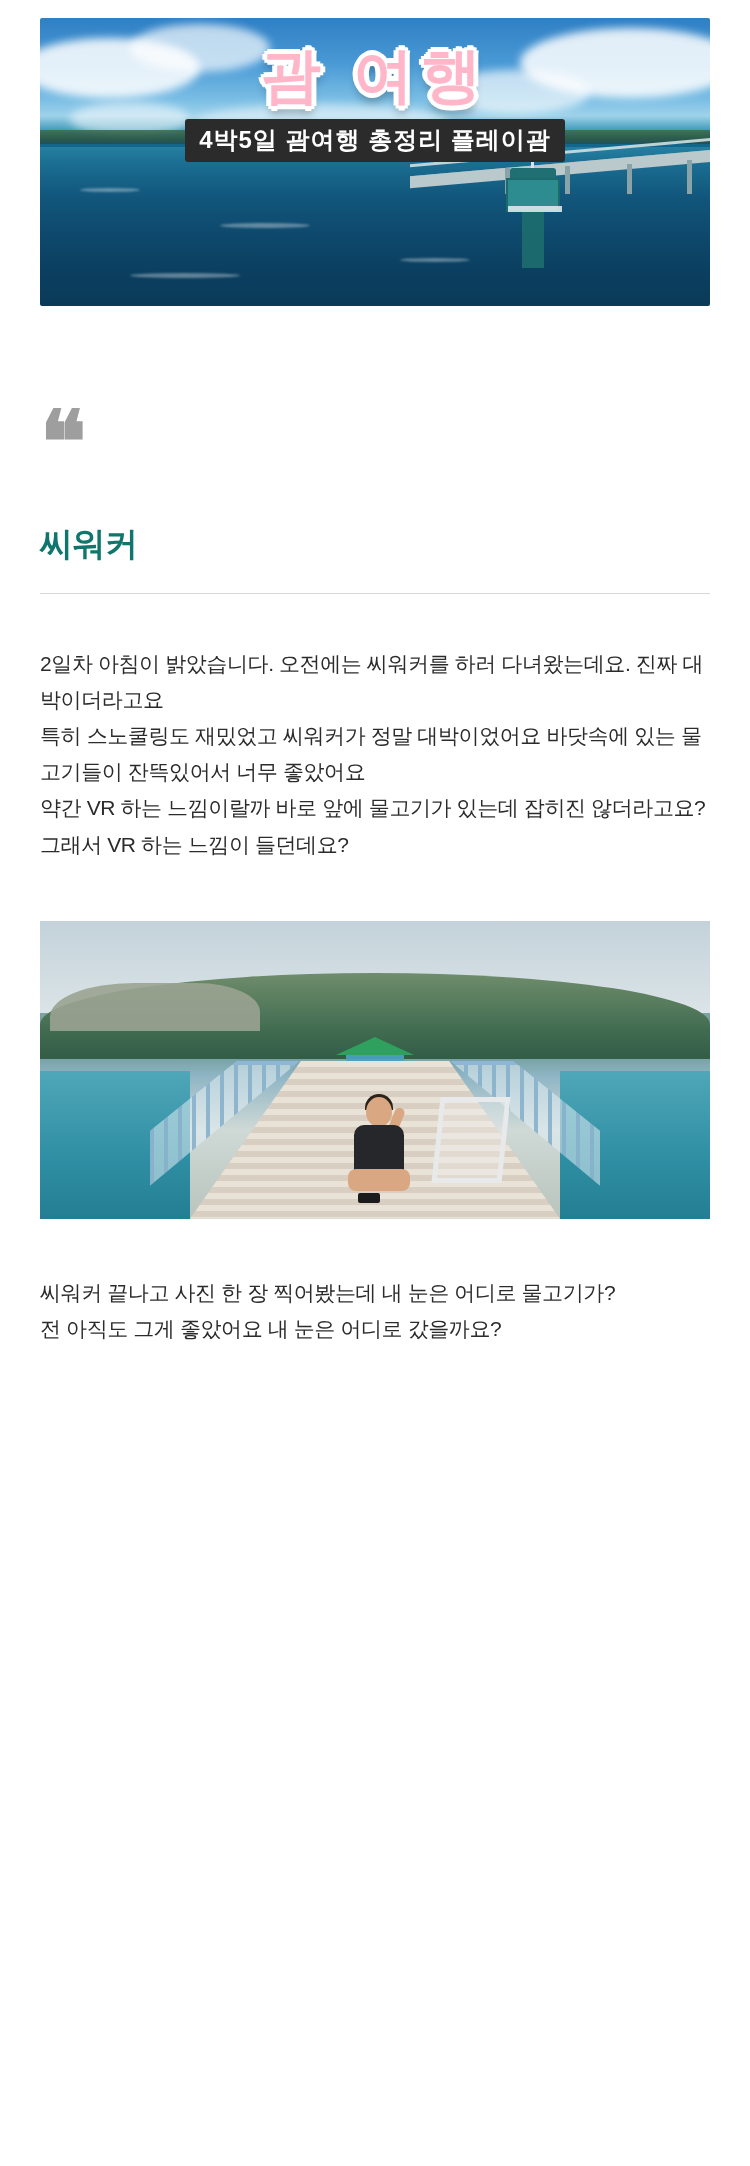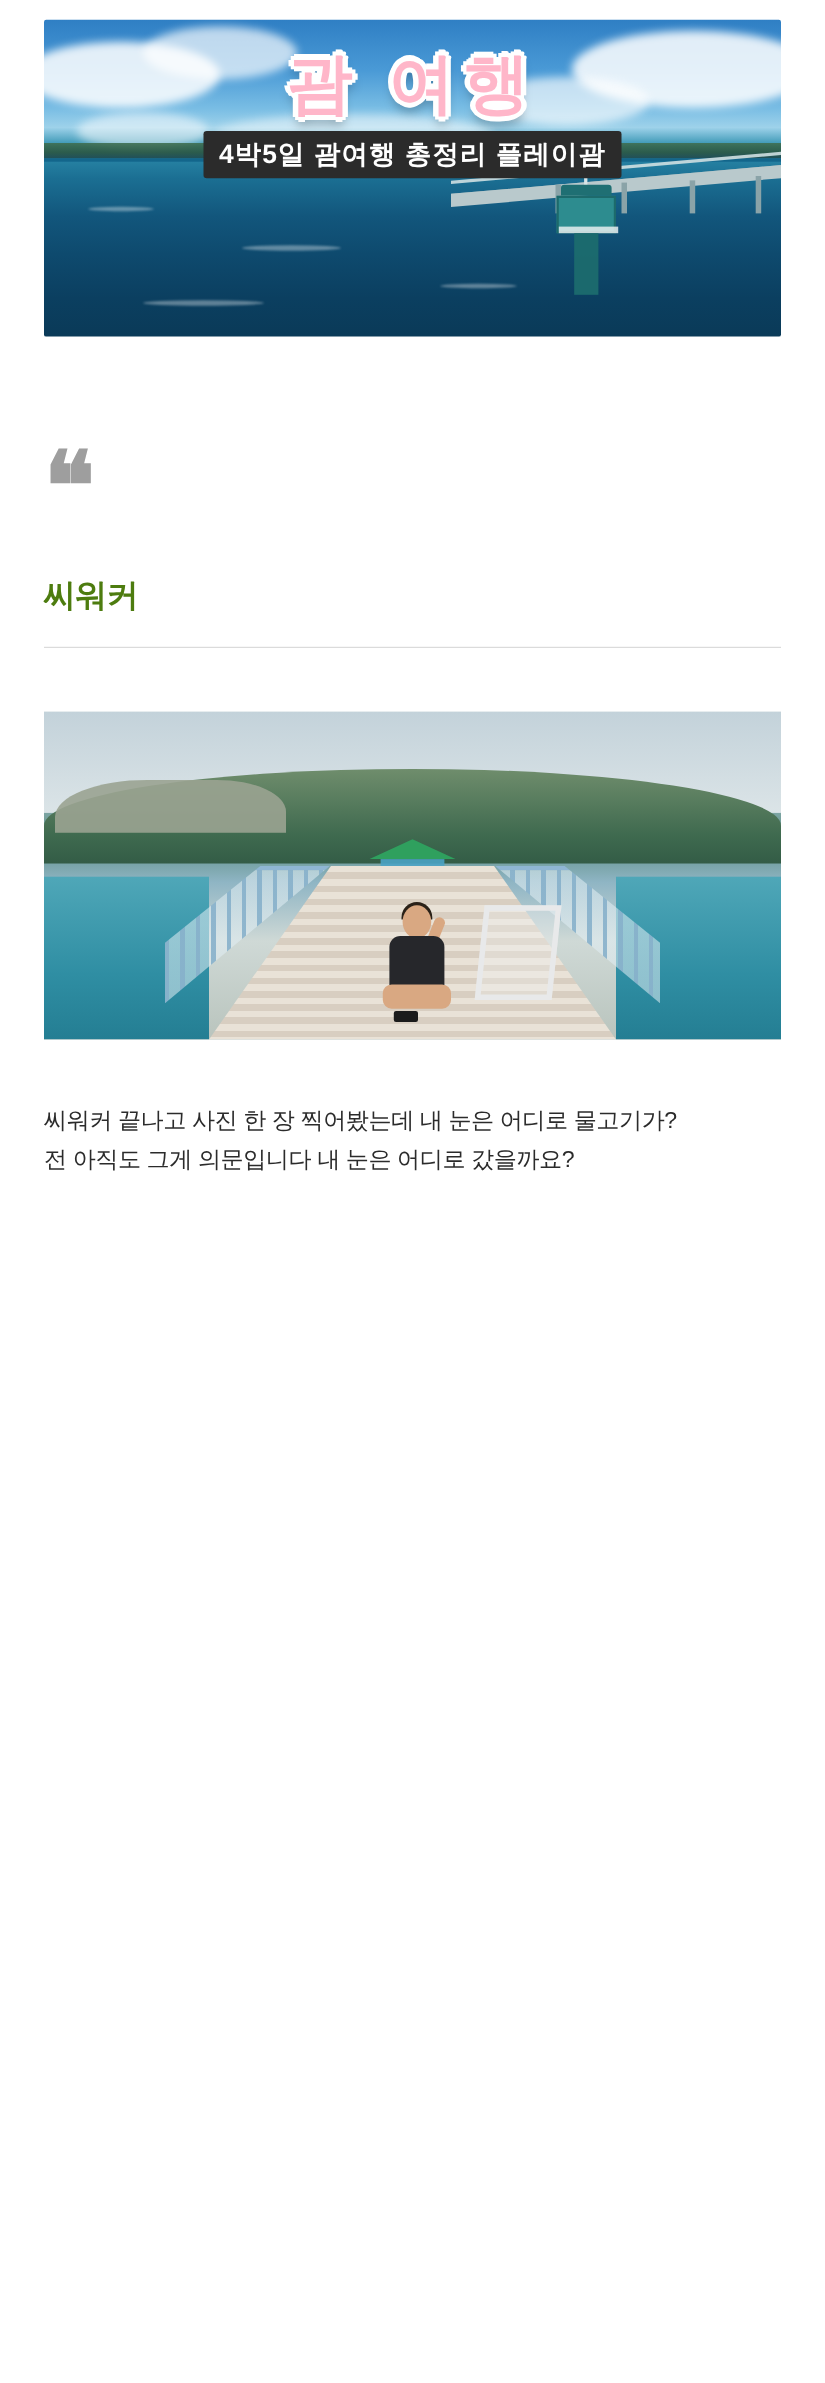--- a/index.html
+++ b/index.html
@@ -204,23 +204,23 @@
     font-weight: bold;
     color: #9e9e9e;
     height: 56px;
   }
 
   
   .heading-wrap {
     padding: 48px 40px 0 40px;
   }
   .heading {
-    font-size: 29px;
+    font-size: 33px;
     font-weight: bold;
-    color: #4d7c0f;
+    color: #0f766e;
     letter-spacing: -0.5px;
   }
   .rule {
     margin: 26px 40px 0 40px;
     height: 1px;
     background: #d8d8d8;
   }
 
   
   .body-wrap {
@@ -398,20 +398,25 @@
 
   <div class="quote-wrap">
     <div class="quote-mark">❝</div>
   </div>
 
   <div class="heading-wrap">
     <div class="heading">씨워커</div>
   </div>
   <div class="rule"></div>
 
+  <div class="body-wrap">
+    <p class="para">2일차 아침이 밝았습니다. 오전에는 씨워커를 하러 다녀왔는데요. 진짜 대박이더라고요</p>
+    <p class="para">특히 스노쿨링도 재밌었고 씨워커가 정말 대박이었어요 바닷속에 있는 물고기들이 잔뜩있어서 너무 좋았어요</p>
+    <p class="para">약간 VR 하는 느낌이랄까 바로 앞에 물고기가 있는데 잡히진 않더라고요? 그래서 VR 하는 느낌이 들던데요?</p>
+  </div>
 
   <div class="photo2-wrap">
     <div class="photo2">
       <div class="sky2"></div>
       <div class="hills"></div>
       <div class="cliff"></div>
       <div class="water-left"></div>
       <div class="water-right"></div>
       <div class="gazebo">
         <div class="gazebo-roof"></div>
@@ -427,16 +432,16 @@
         <div class="p-head"></div>
         <div class="p-body"></div>
         <div class="p-legs"></div>
       </div>
       <div class="phone"></div>
     </div>
   </div>
 
   <div class="closing-wrap">
     <p class="para">씨워커 끝나고 사진 한 장 찍어봤는데 내 눈은 어디로 물고기가?</p>
-    <p class="para">전 아직도 그게 의문입니다 내 눈은 어디로 갔을까요?</p>
+    <p class="para">전 아직도 그게 좋았어요 내 눈은 어디로 갔을까요?</p>
   </div>
 
 </div>
 
 </body></html>

